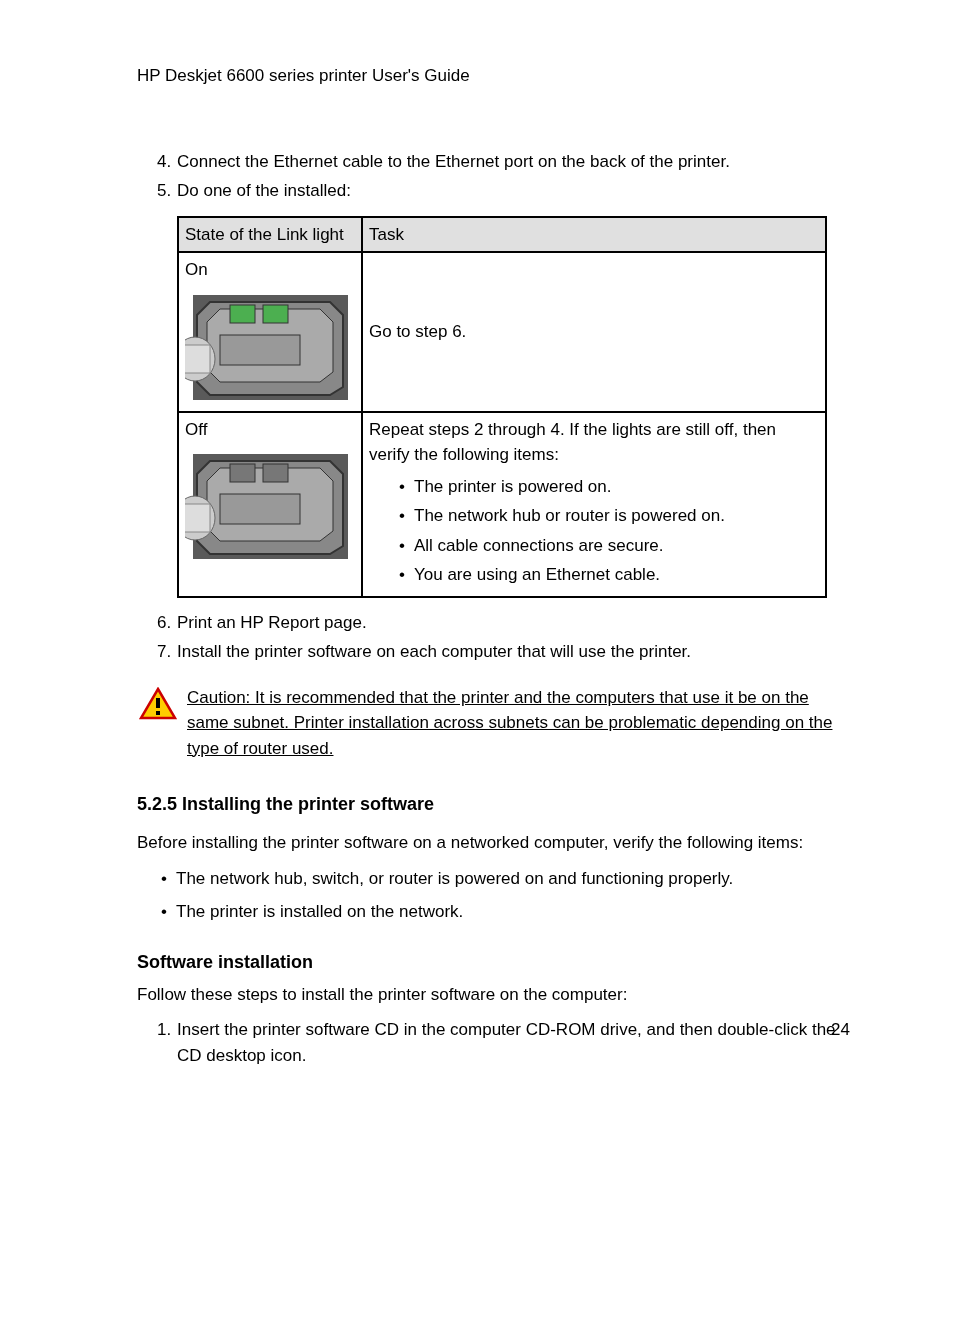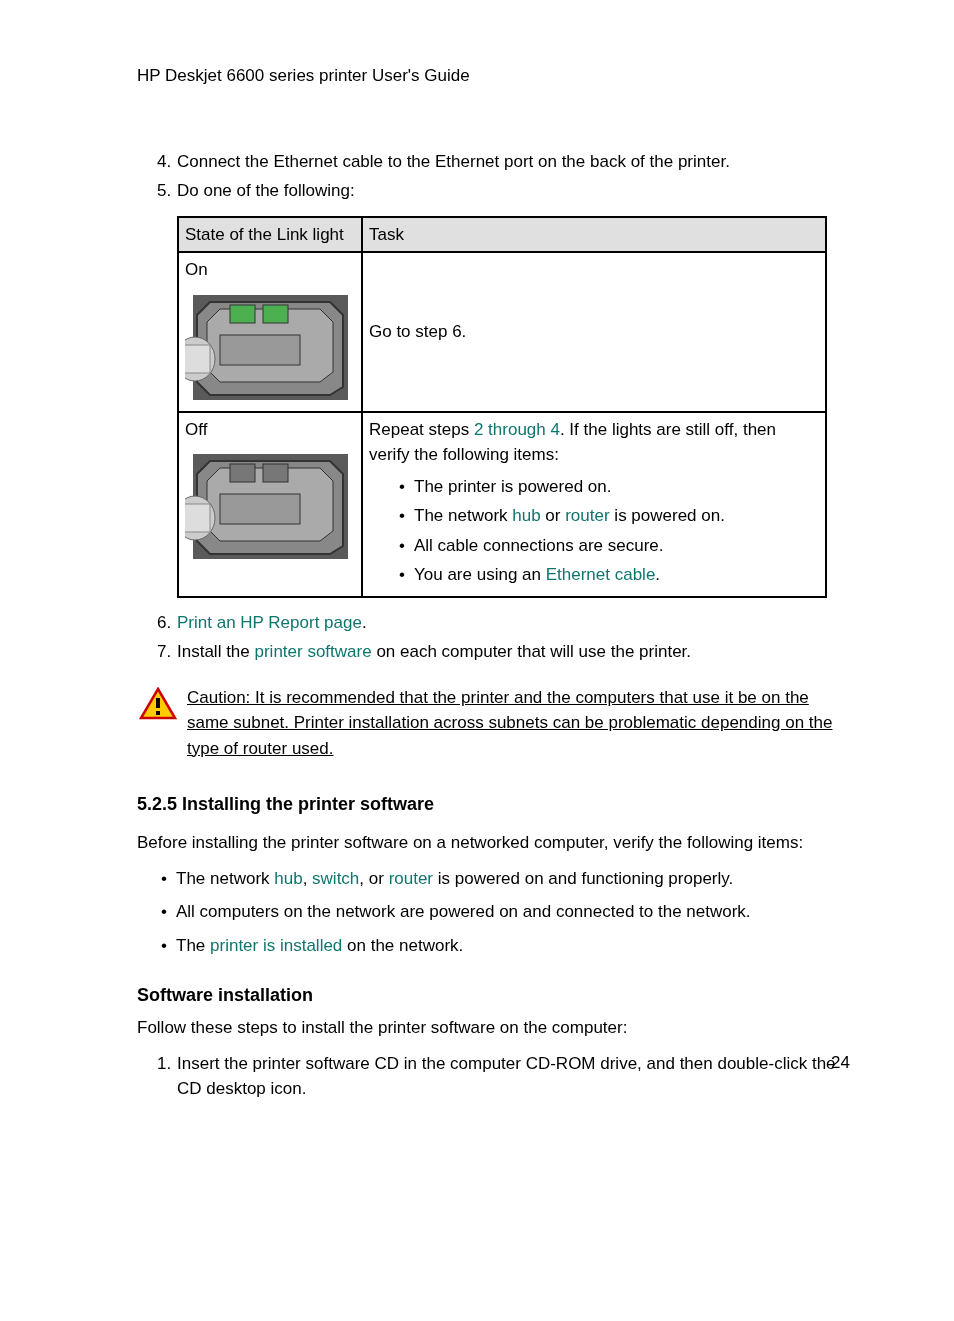--- a/index.html
+++ b/index.html
@@ -49,21 +49,21 @@
       background: #e0e0e0;
       font-weight: normal;
     }
     table th:first-child, table td:first-child {
       width: 178px;
     }
     .cell-img {
       margin-top: 4px;
     }
     .link {
-      color: #0f766e;
+      color: #000000;
     }
     ul.sub-list {
       list-style: none;
       padding-left: 30px;
       margin-top: 6px;
     }
     ul.sub-list li {
       position: relative;
       padding-left: 15px;
       margin-bottom: 4px;
@@ -131,21 +131,21 @@
 
 <div class="header-title">HP Deskjet 6600 series printer User's Guide</div>
 
 <ol class="main-list">
   <li>
     <span class="num">4.</span>
     <span>Connect the Ethernet cable to the Ethernet port on the back of the printer.</span>
   </li>
   <li>
     <span class="num">5.</span>
-    <span>Do one of the following:</span>
+    <span>Do one of the installed:</span>
   </li>
 </ol>
 
 <div class="table-wrap">
   <table>
     <tbody>
         <tr>
       <th>State of the Link light</th>
       <th>Task</th>
     </tr>
@@ -226,21 +226,20 @@
 </div>
 
 <h3 class="section-heading">5.2.5  Installing the printer software</h3>
 
 <p class="body-p">Before installing the printer software on a networked computer, verify the following items:</p>
 
 <ul class="verify-list">
   <li>
     <span>The network </span><span class="link">hub</span><span>, </span><span class="link">switch</span><span>, or </span><span class="link">router</span><span> is powered on and functioning properly.</span>
   </li>
-  <li>All computers on the network are powered on and connected to the network.</li>
   <li>
     <span>The </span><span class="link">printer is installed</span><span> on the network.</span>
   </li>
 </ul>
 
 <h3 class="sub-heading">Software installation</h3>
 
 <p class="body-p">Follow these steps to install the printer software on the computer:</p>
 
 <ol class="main-list">

